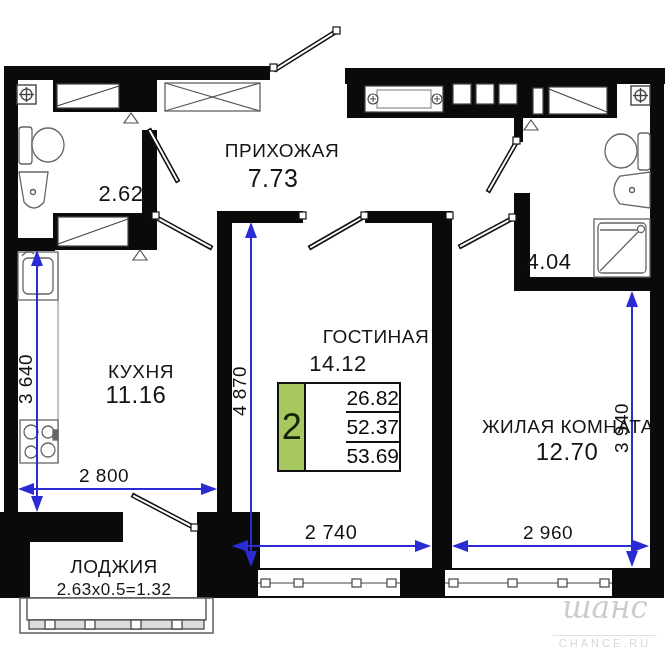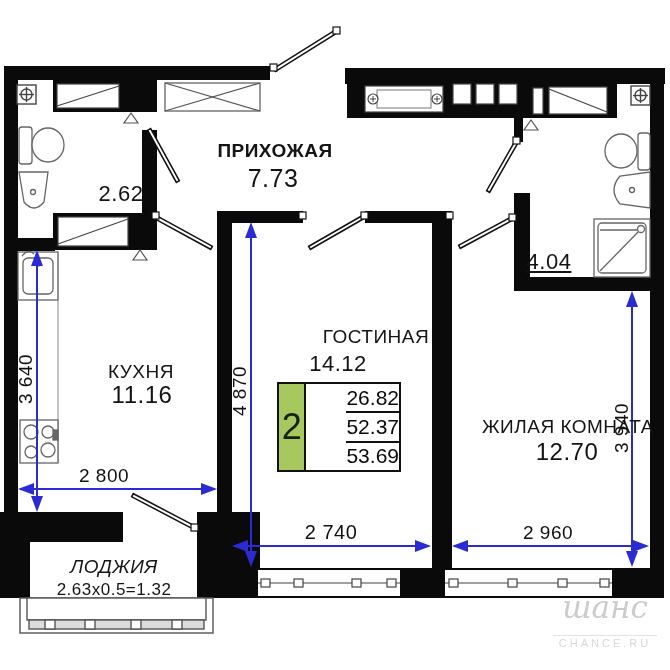--- a/index.html
+++ b/index.html
@@ -244,31 +244,31 @@
     <polygon points="452,546 468,540 468,552" stroke="none"></polygon>
     <polygon points="649,546 633,540 633,552" stroke="none"></polygon>
   </g>
   <g stroke="#2b2bd4" fill="#2b2bd4">
     <line x1="632" y1="294" x2="632" y2="564" stroke-width="2"></line>
     <polygon points="632,291 626,307 638,307" stroke="none"></polygon>
     <polygon points="632,567 626,551 638,551" stroke="none"></polygon>
   </g>
 </svg>
 
-<div class="lbl" style="left:275px;top:150px;font-size:19px;font-weight:bold;">ПРИХОЖАЯ</div>
+<div class="lbl" style="left:282px;top:150px;font-size:19px;">ПРИХОЖАЯ</div>
 <div class="lbl" style="left:273px;top:178px;font-size:25px;">7.73</div>
 <div class="lbl" style="left:121px;top:194px;font-size:22px;">2.62</div>
-<div class="lbl" style="left:549px;top:262px;font-size:22px;text-decoration:underline;">4.04</div>
+<div class="lbl" style="left:549px;top:262px;font-size:22px;">4.04</div>
 <div class="lbl" style="left:141px;top:371px;font-size:19px;">КУХНЯ</div>
-<div class="lbl" style="left:142px;top:395px;font-size:24px;">11.16</div>
+<div class="lbl" style="left:136px;top:395px;font-size:24px;">11.16</div>
 <div class="lbl" style="left:340px;top:336px;font-size:19px;margin-left:36px;">ГОСТИНАЯ</div>
 <div class="lbl" style="left:338px;top:364px;font-size:22px;">14.12</div>
 <div class="lbl" style="left:530px;top:426px;font-size:19px;margin-left:38px;">ЖИЛАЯ КОМНАТА</div>
 <div class="lbl" style="left:527px;top:452px;font-size:24px;margin-left:40px;">12.70</div>
-<div class="lbl" style="left:114px;top:566px;font-size:19px;font-style:italic;">ЛОДЖИЯ</div>
+<div class="lbl" style="left:114px;top:566px;font-size:19px;">ЛОДЖИЯ</div>
 <div class="lbl" style="left:114px;top:589px;font-size:17px;">2.63x0.5=1.32</div>
 
 <div class="lbl dim rot" style="left:25px;top:379px;font-size:19px;">3 640</div>
 <div class="lbl dim" style="left:104px;top:475px;font-size:19px;">2 800</div>
 <div class="lbl dim rot" style="left:239px;top:391px;font-size:19px;">4 870</div>
 <div class="lbl dim" style="left:331px;top:532px;font-size:20px;">2 740</div>
 <div class="lbl dim" style="left:548px;top:532px;font-size:19px;">2 960</div>
 <div class="lbl dim rot" style="left:621px;top:428px;font-size:19px;">3 940</div>
 
 <div class="info-table">

